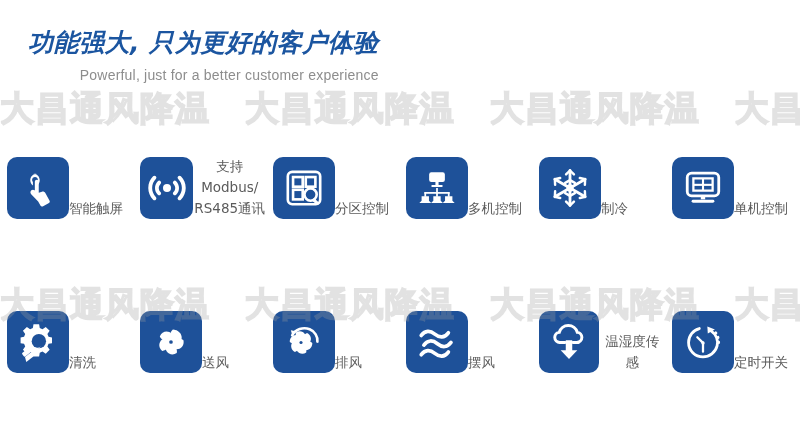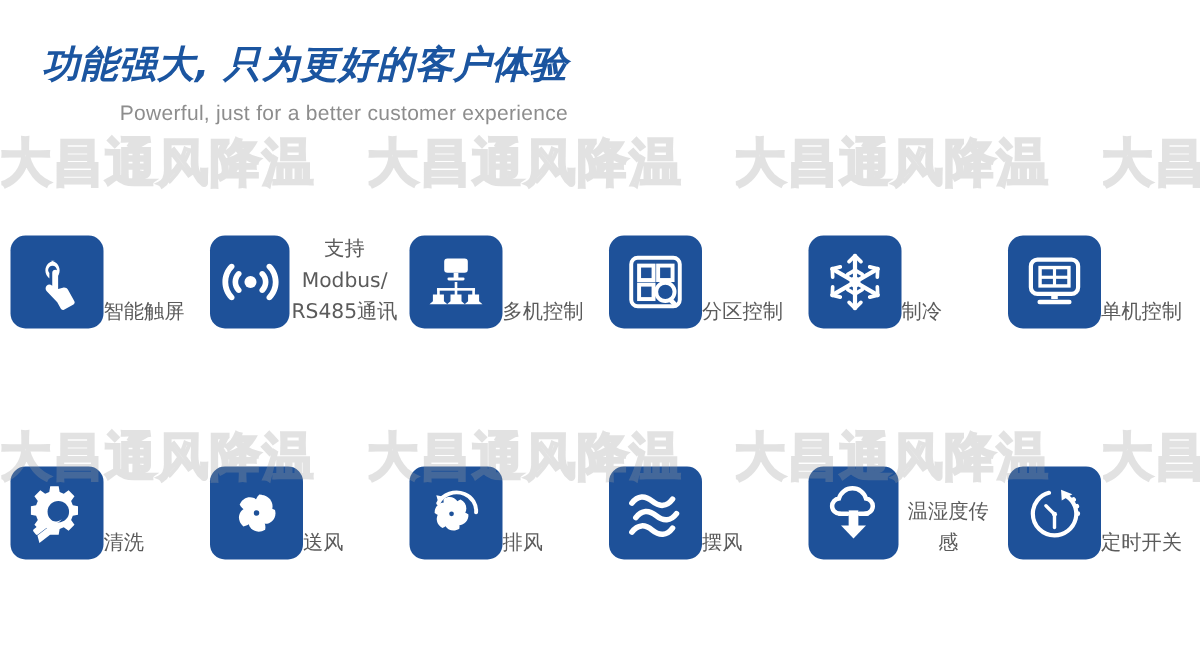--- a/index.html
+++ b/index.html
@@ -164,53 +164,53 @@
           <path fill="#fff" d="M39.9 10.7c3.5 3.5 5.5 8.2 5.5 13.3s-2 9.8-5.5 13.3c-.9.8-2.3.8-3.1 0-.9-.9-.9-2.2 0-3.1C39.5 31.5 41 27.9 41 24s-1.5-7.5-4.2-10.2c-.9-.9-.9-2.2 0-3.1.8-.9 2.2-.9 3.1 0z"></path>
         </svg>
       </div>
       <div class="cell-label">支持Modbus/
 RS485通讯</div>
     </div>
 
     <div class="cell">
       <div class="tile">
         <svg width="42" height="42" viewBox="0 0 48 48">
+          <rect x="5.5" y="5.5" width="37" height="37" rx="5" fill="none" stroke="#fff" stroke-width="3"></rect>
+          <rect x="11.5" y="11.5" width="11" height="11" fill="none" stroke="#fff" stroke-width="3"></rect>
+          <rect x="26" y="11.5" width="11" height="11" fill="none" stroke="#fff" stroke-width="3"></rect>
+          <rect x="11.5" y="26" width="11" height="11" fill="none" stroke="#fff" stroke-width="3"></rect>
+          <circle cx="31.5" cy="31.5" r="7" fill="#1e5199" stroke="#fff" stroke-width="3"></circle>
+          <rect x="35.5" y="35.2" width="9" height="3.6" rx="1.8" transform="rotate(45 35.5 35.2)" fill="#fff"></rect>
+        </svg>
+      </div>
+      <div class="cell-label">分区控制</div>
+    </div>
+
+    <div class="cell">
+      <div class="tile">
+        <svg width="42" height="42" viewBox="0 0 48 48">
           <rect x="15" y="6" width="18" height="11" rx="2.5" fill="#fff"></rect>
           <rect x="22.2" y="17" width="3.6" height="4" fill="#fff"></rect>
           <rect x="17.5" y="20.6" width="13" height="2.2" rx="1" fill="#fff"></rect>
           <rect x="23" y="24" width="2" height="6" fill="#fff"></rect>
           <rect x="9.5" y="28.6" width="29" height="2" fill="#fff"></rect>
           <rect x="9.6" y="29" width="2" height="5" fill="#fff"></rect>
           <rect x="23" y="29" width="2" height="5" fill="#fff"></rect>
           <rect x="36.4" y="29" width="2" height="5" fill="#fff"></rect>
           <path fill="#fff" d="M6.4 33.5h8.4v5.2l2.6 2.3H3.8l2.6-2.3z"></path>
           <path fill="#fff" d="M19.8 33.5h8.4v5.2l2.6 2.3H17.2l2.6-2.3z"></path>
           <path fill="#fff" d="M33.2 33.5h8.4v5.2l2.6 2.3H30.6l2.6-2.3z"></path>
         </svg>
       </div>
       <div class="cell-label">多机控制</div>
     </div>
 
     <div class="cell">
       <div class="tile">
         <svg width="42" height="42" viewBox="0 0 48 48">
-          <rect x="5.5" y="5.5" width="37" height="37" rx="5" fill="none" stroke="#fff" stroke-width="3"></rect>
-          <rect x="11.5" y="11.5" width="11" height="11" fill="none" stroke="#fff" stroke-width="3"></rect>
-          <rect x="26" y="11.5" width="11" height="11" fill="none" stroke="#fff" stroke-width="3"></rect>
-          <rect x="11.5" y="26" width="11" height="11" fill="none" stroke="#fff" stroke-width="3"></rect>
-          <circle cx="31.5" cy="31.5" r="7" fill="#1e5199" stroke="#fff" stroke-width="3"></circle>
-          <rect x="35.5" y="35.2" width="9" height="3.6" rx="1.8" transform="rotate(45 35.5 35.2)" fill="#fff"></rect>
-        </svg>
-      </div>
-      <div class="cell-label">分区控制</div>
-    </div>
-
-    <div class="cell">
-      <div class="tile">
-        <svg width="42" height="42" viewBox="0 0 48 48">
           <g stroke="#fff" stroke-width="3.2" stroke-linecap="round">
             <line x1="24" y1="4" x2="24" y2="44"></line>
             <line x1="6.7" y1="14" x2="41.3" y2="34"></line>
             <line x1="6.7" y1="34" x2="41.3" y2="14"></line>
           </g>
           <g stroke="#fff" stroke-width="2.8" stroke-linecap="round" fill="none">
             <path d="M24 4l-4.5 4.5M24 4l4.5 4.5"></path>
             <path d="M24 44l-4.5-4.5M24 44l4.5-4.5"></path>
             <path d="M6.7 14l.3 6.3M6.7 14l6.1-1.5"></path>
             <path d="M41.3 34l-.3-6.3M41.3 34l-6.1 1.5"></path>

